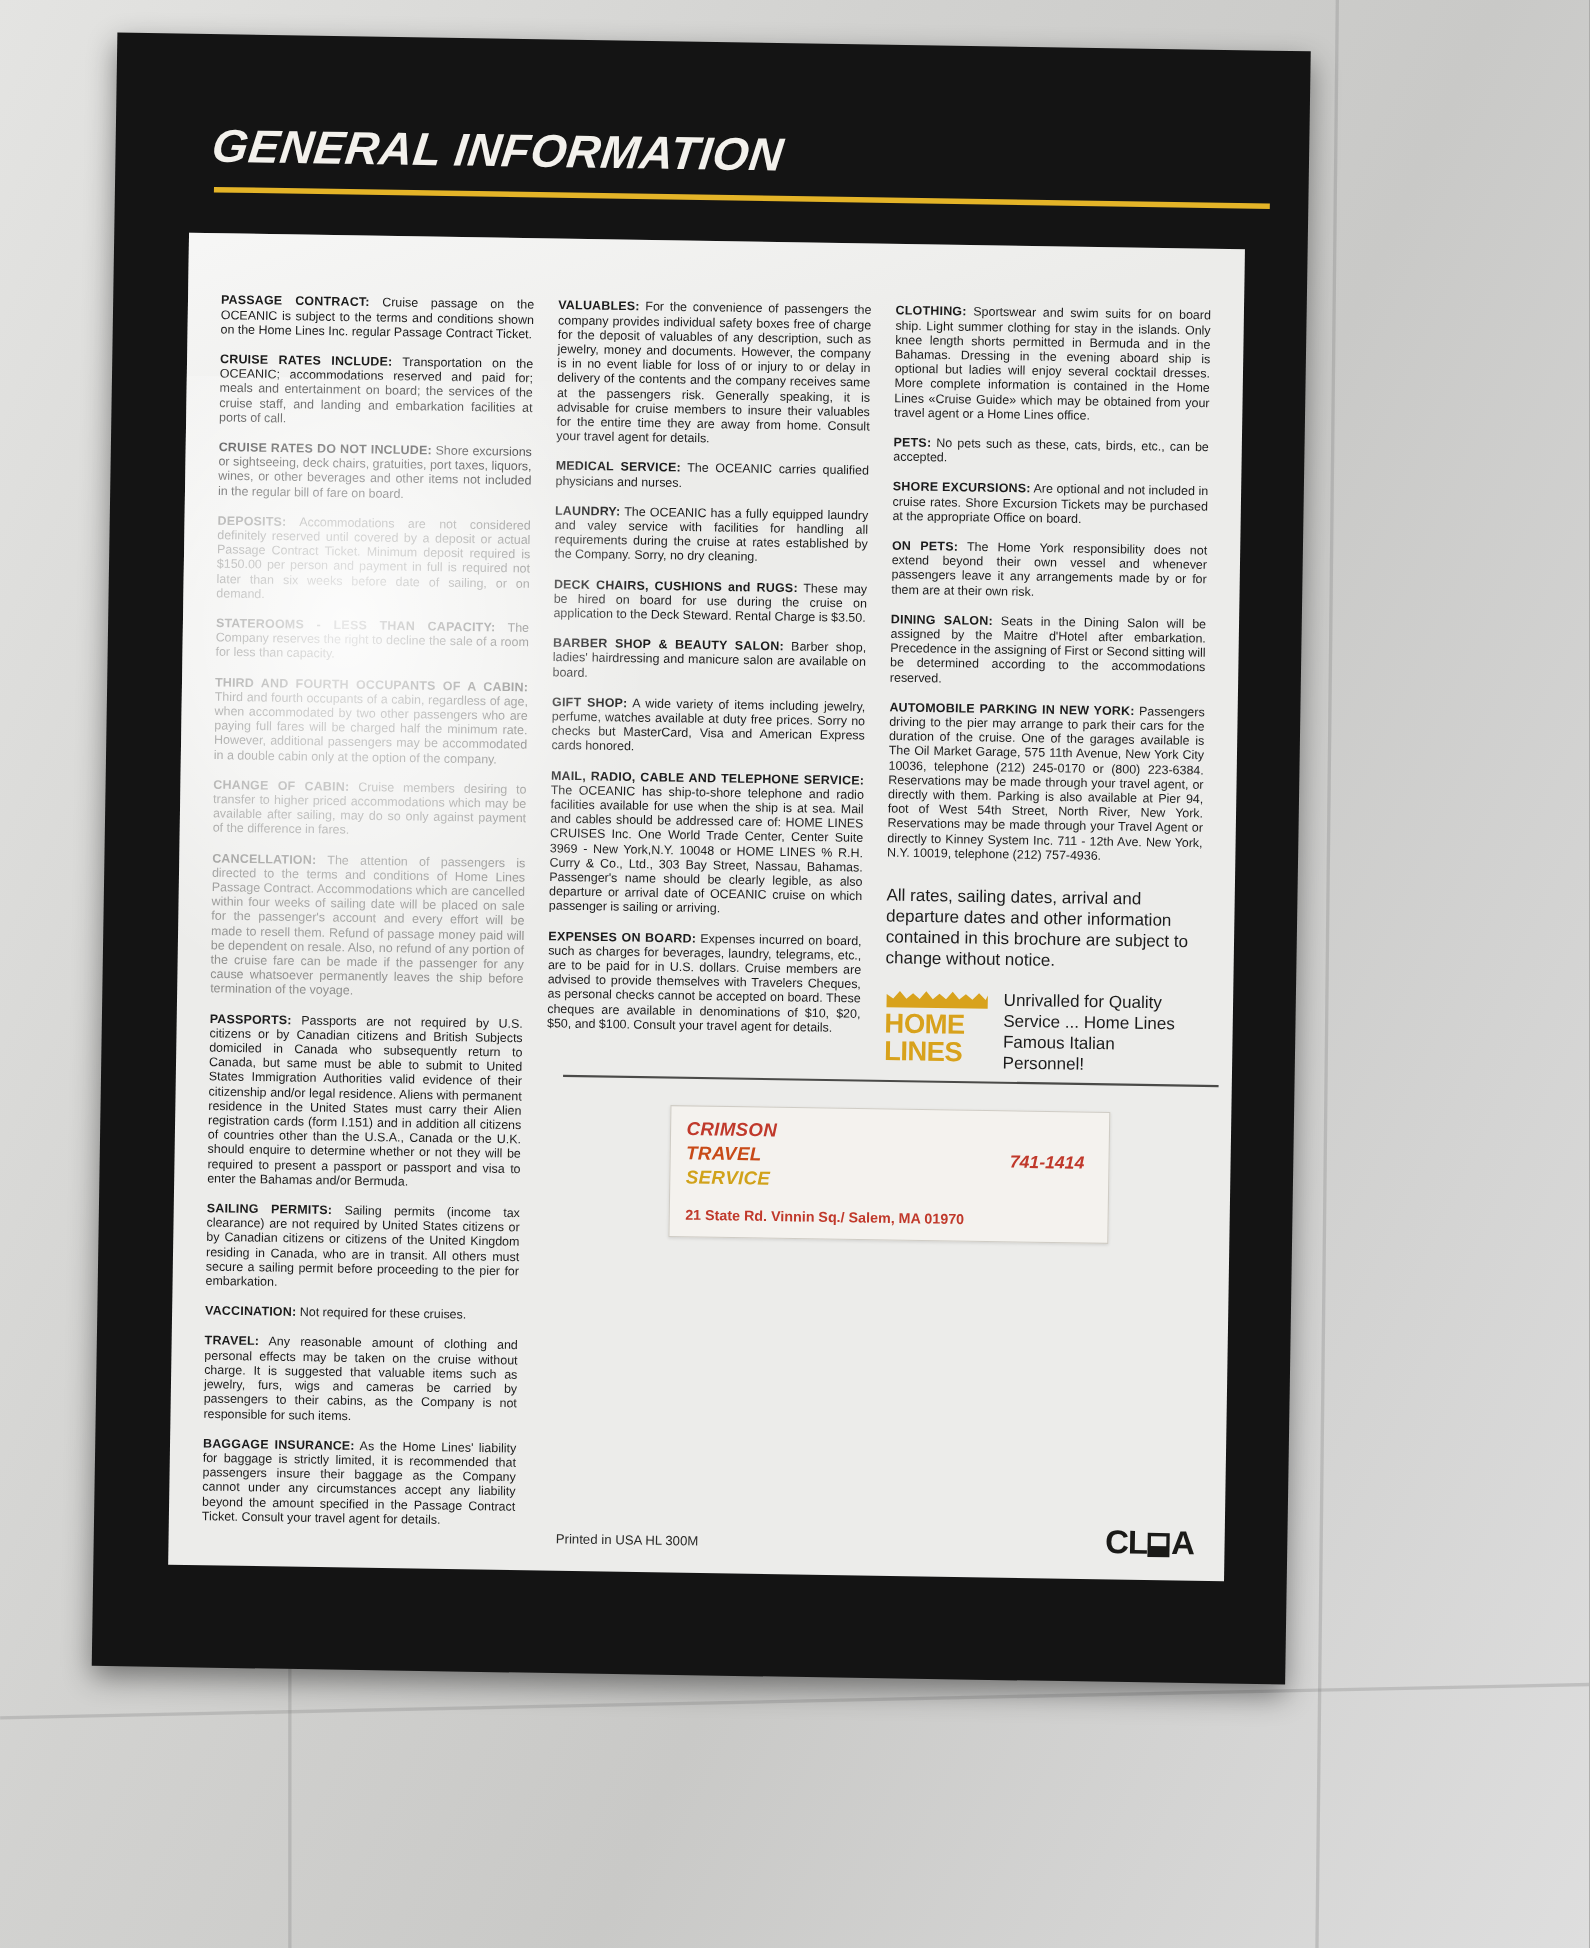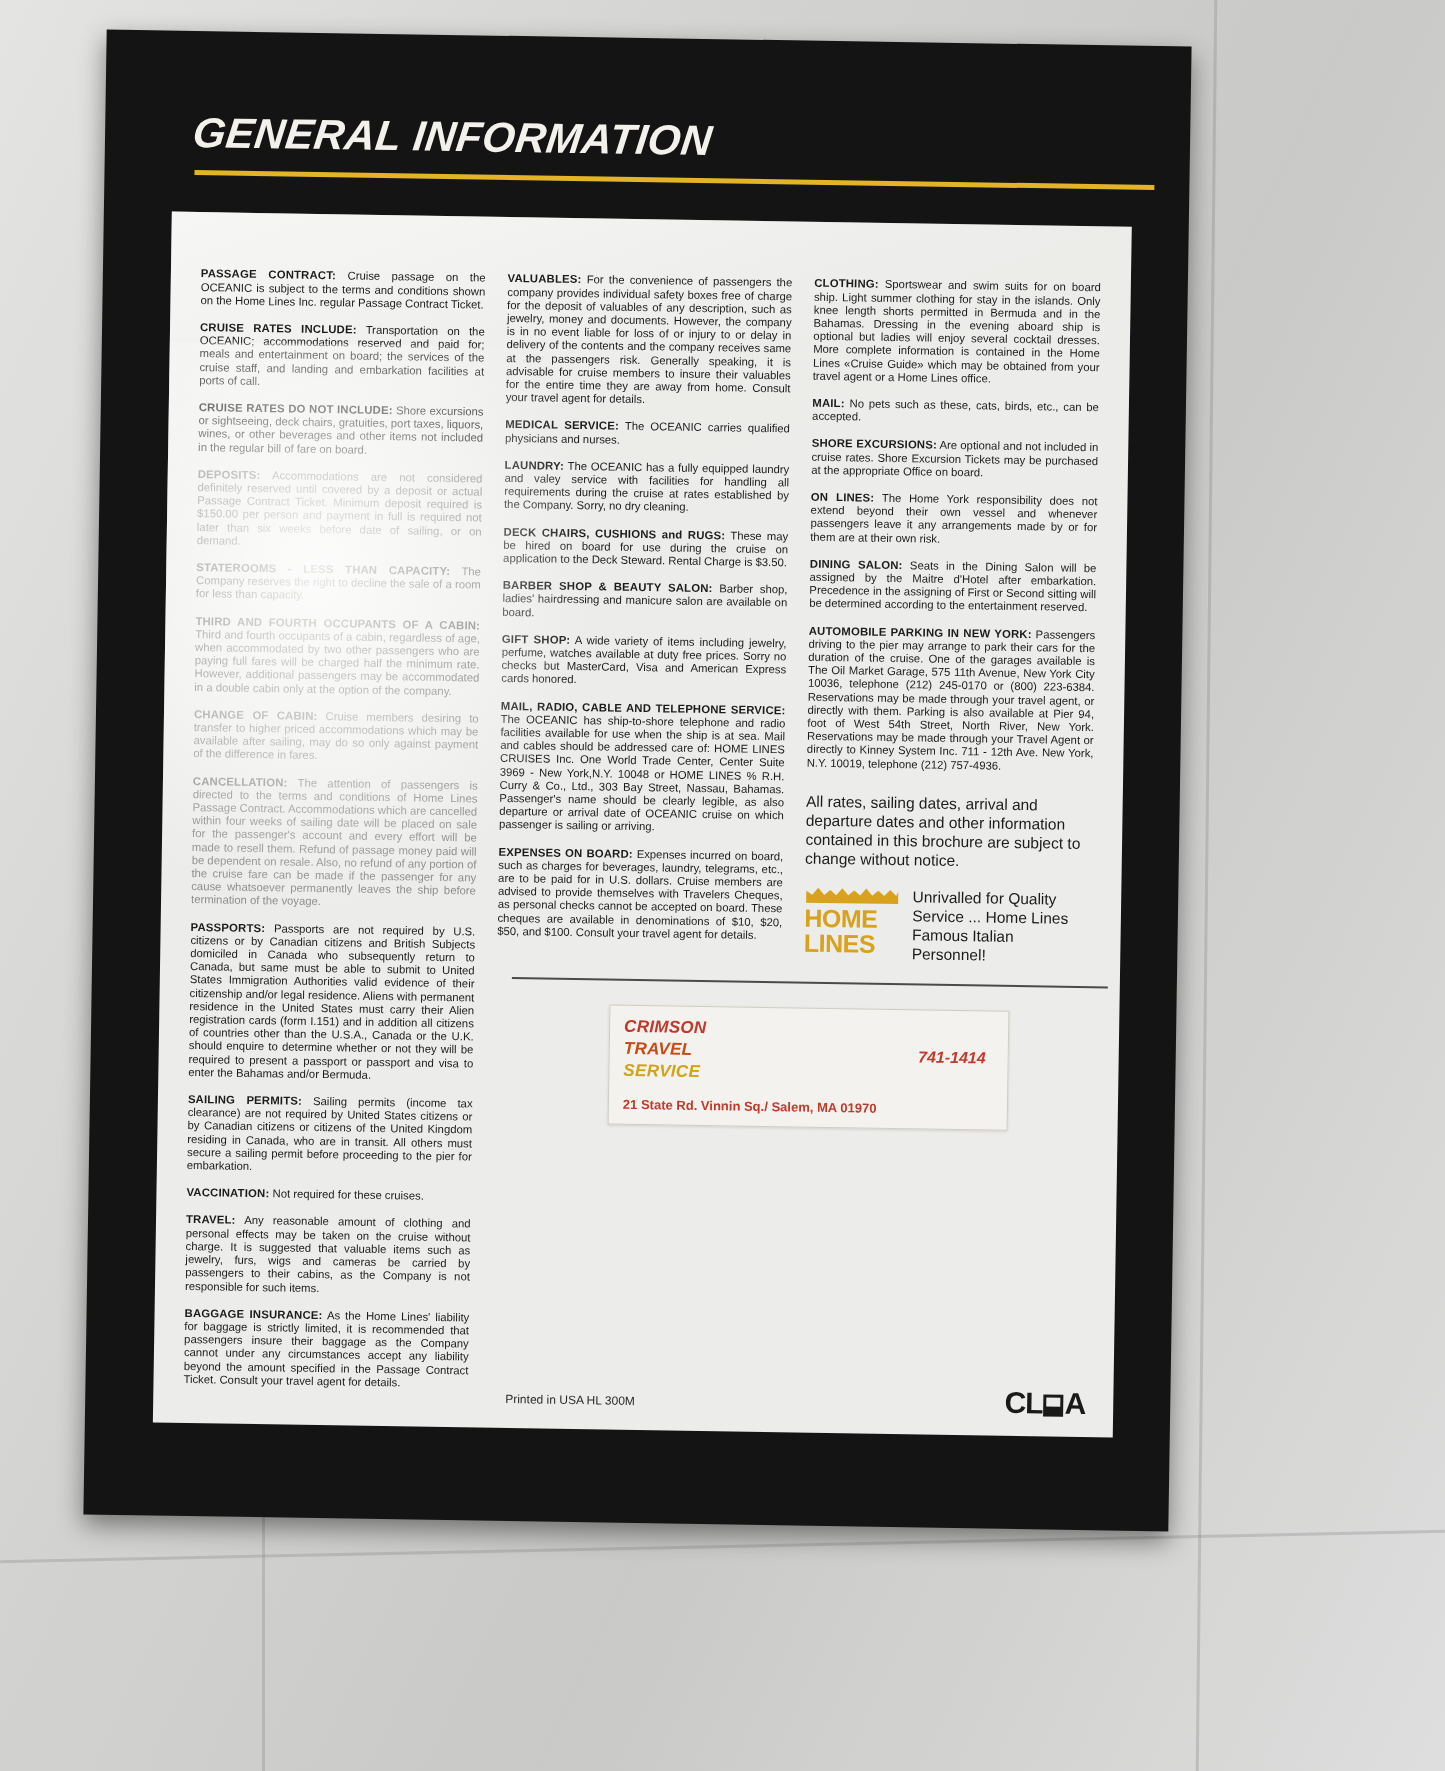--- a/index.html
+++ b/index.html
@@ -262,24 +262,24 @@
           <p class="block"><span class="hd">LAUNDRY:</span><span> The OCEANIC has a fully equipped laundry and valey service with facilities for handling all requirements during the cruise at rates established by the Company. Sorry, no dry cleaning.</span></p>
           <p class="block"><span class="hd">DECK CHAIRS, CUSHIONS and RUGS:</span><span> These may be hired on board for use during the cruise on application to the Deck Steward. Rental Charge is $3.50.</span></p>
           <p class="block"><span class="hd">BARBER SHOP &amp; BEAUTY SALON:</span><span> Barber shop, ladies' hairdressing and manicure salon are available on board.</span></p>
           <p class="block"><span class="hd">GIFT SHOP:</span><span> A wide variety of items including jewelry, perfume, watches available at duty free prices. Sorry no checks but MasterCard, Visa and American Express cards honored.</span></p>
           <p class="block"><span class="hd">MAIL, RADIO, CABLE AND TELEPHONE SERVICE:</span><span> The OCEANIC has ship-to-shore telephone and radio facilities available for use when the ship is at sea. Mail and cables should be addressed care of: HOME LINES CRUISES Inc. One World Trade Center, Center Suite 3969 - New York,N.Y. 10048 or HOME LINES % R.H. Curry &amp; Co., Ltd., 303 Bay Street, Nassau, Bahamas. Passenger's name should be clearly legible, as also departure or arrival date of OCEANIC cruise on which passenger is sailing or arriving.</span></p>
           <p class="block"><span class="hd">EXPENSES ON BOARD:</span><span> Expenses incurred on board, such as charges for beverages, laundry, telegrams, etc., are to be paid for in U.S. dollars. Cruise members are advised to provide themselves with Travelers Cheques, as personal checks cannot be accepted on board. These cheques are available in denominations of $10, $20, $50, and $100. Consult your travel agent for details.</span></p>
         </div>
 
         <div class="col col3">
           <p class="block"><span class="hd">CLOTHING:</span><span> Sportswear and swim suits for on board ship. Light summer clothing for stay in the islands. Only knee length shorts permitted in Bermuda and in the Bahamas. Dressing in the evening aboard ship is optional but ladies will enjoy several cocktail dresses. More complete information is contained in the Home Lines «Cruise Guide» which may be obtained from your travel agent or a Home Lines office.</span></p>
-          <p class="block"><span class="hd">MAIL:</span><span> No pets such as these, cats, birds, etc., can be accepted.</span></p>
+          <p class="block"><span class="hd">PETS:</span><span> No pets such as these, cats, birds, etc., can be accepted.</span></p>
           <p class="block"><span class="hd">SHORE EXCURSIONS:</span><span> Are optional and not included in cruise rates. Shore Excursion Tickets may be purchased at the appropriate Office on board.</span></p>
-          <p class="block"><span class="hd">ON LINES:</span><span> The Home York responsibility does not extend beyond their own vessel and whenever passengers leave it any arrangements made by or for them are at their own risk.</span></p>
-          <p class="block"><span class="hd">DINING SALON:</span><span> Seats in the Dining Salon will be assigned by the Maitre d'Hotel after embarkation. Precedence in the assigning of First or Second sitting will be determined according to the entertainment reserved.</span></p>
+          <p class="block"><span class="hd">ON PETS:</span><span> The Home York responsibility does not extend beyond their own vessel and whenever passengers leave it any arrangements made by or for them are at their own risk.</span></p>
+          <p class="block"><span class="hd">DINING SALON:</span><span> Seats in the Dining Salon will be assigned by the Maitre d'Hotel after embarkation. Precedence in the assigning of First or Second sitting will be determined according to the accommodations reserved.</span></p>
           <p class="block"><span class="hd">AUTOMOBILE PARKING IN NEW YORK:</span><span> Passengers driving to the pier may arrange to park their cars for the duration of the cruise. One of the garages available is The Oil Market Garage, 575 11th Avenue, New York City 10036, telephone (212) 245-0170 or (800) 223-6384. Reservations may be made through your travel agent, or directly with them. Parking is also available at Pier 94, foot of West 54th Street, North River, New York. Reservations may be made through your Travel Agent or directly to Kinney System Inc. 711 - 12th Ave. New York, N.Y. 10019, telephone (212) 757-4936.</span></p>
 
           <p class="closing">All rates, sailing dates, arrival and departure dates and other information contained in this brochure are subject to change without notice.</p>
 
           <div id="logo-row">
             <div id="home-lines-logo">
               <svg id="logo-crown" width="96" height="18" viewBox="0 0 96 18">
                 <path d="M2 17 L2 5 L8 9 L14 2 L20 9 L26 4 L32 9 L38 2 L44 9 L50 4 L56 9 L62 2 L68 9 L74 4 L80 9 L86 3 L92 9 L94 5 L94 17 Z" fill="#d8a21c"></path>
               </svg>
               <span>HOME</span><br>

